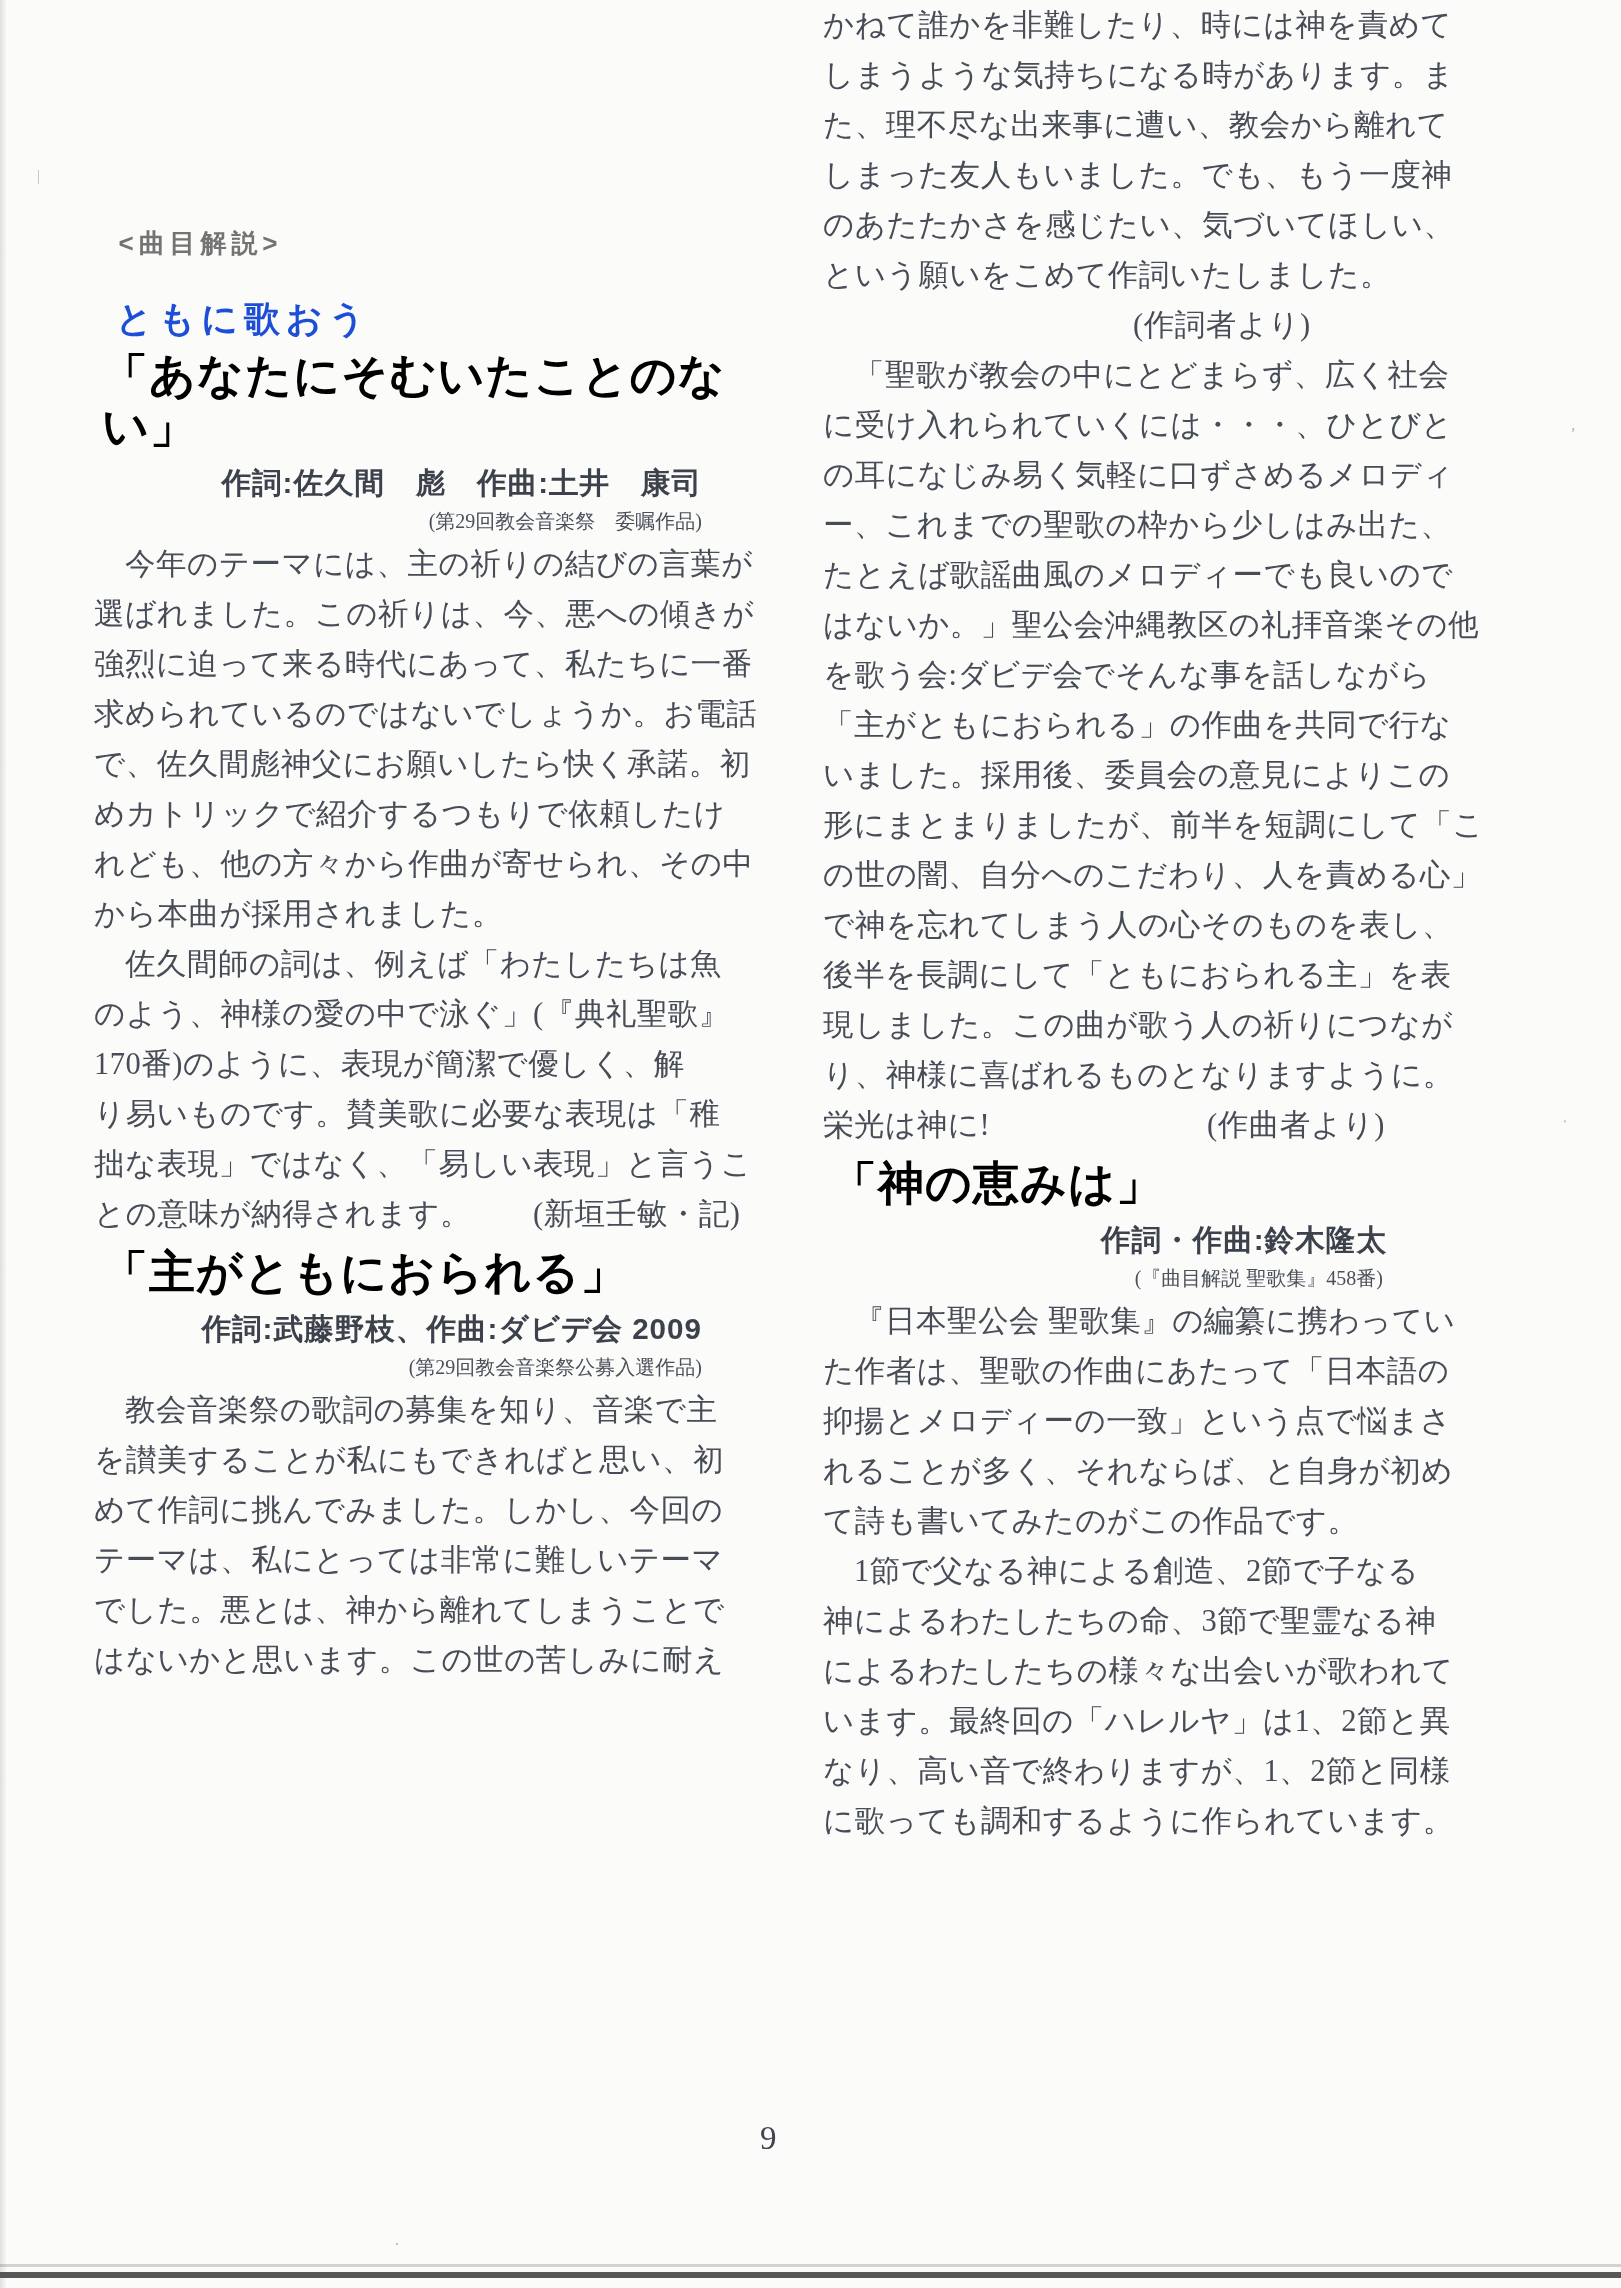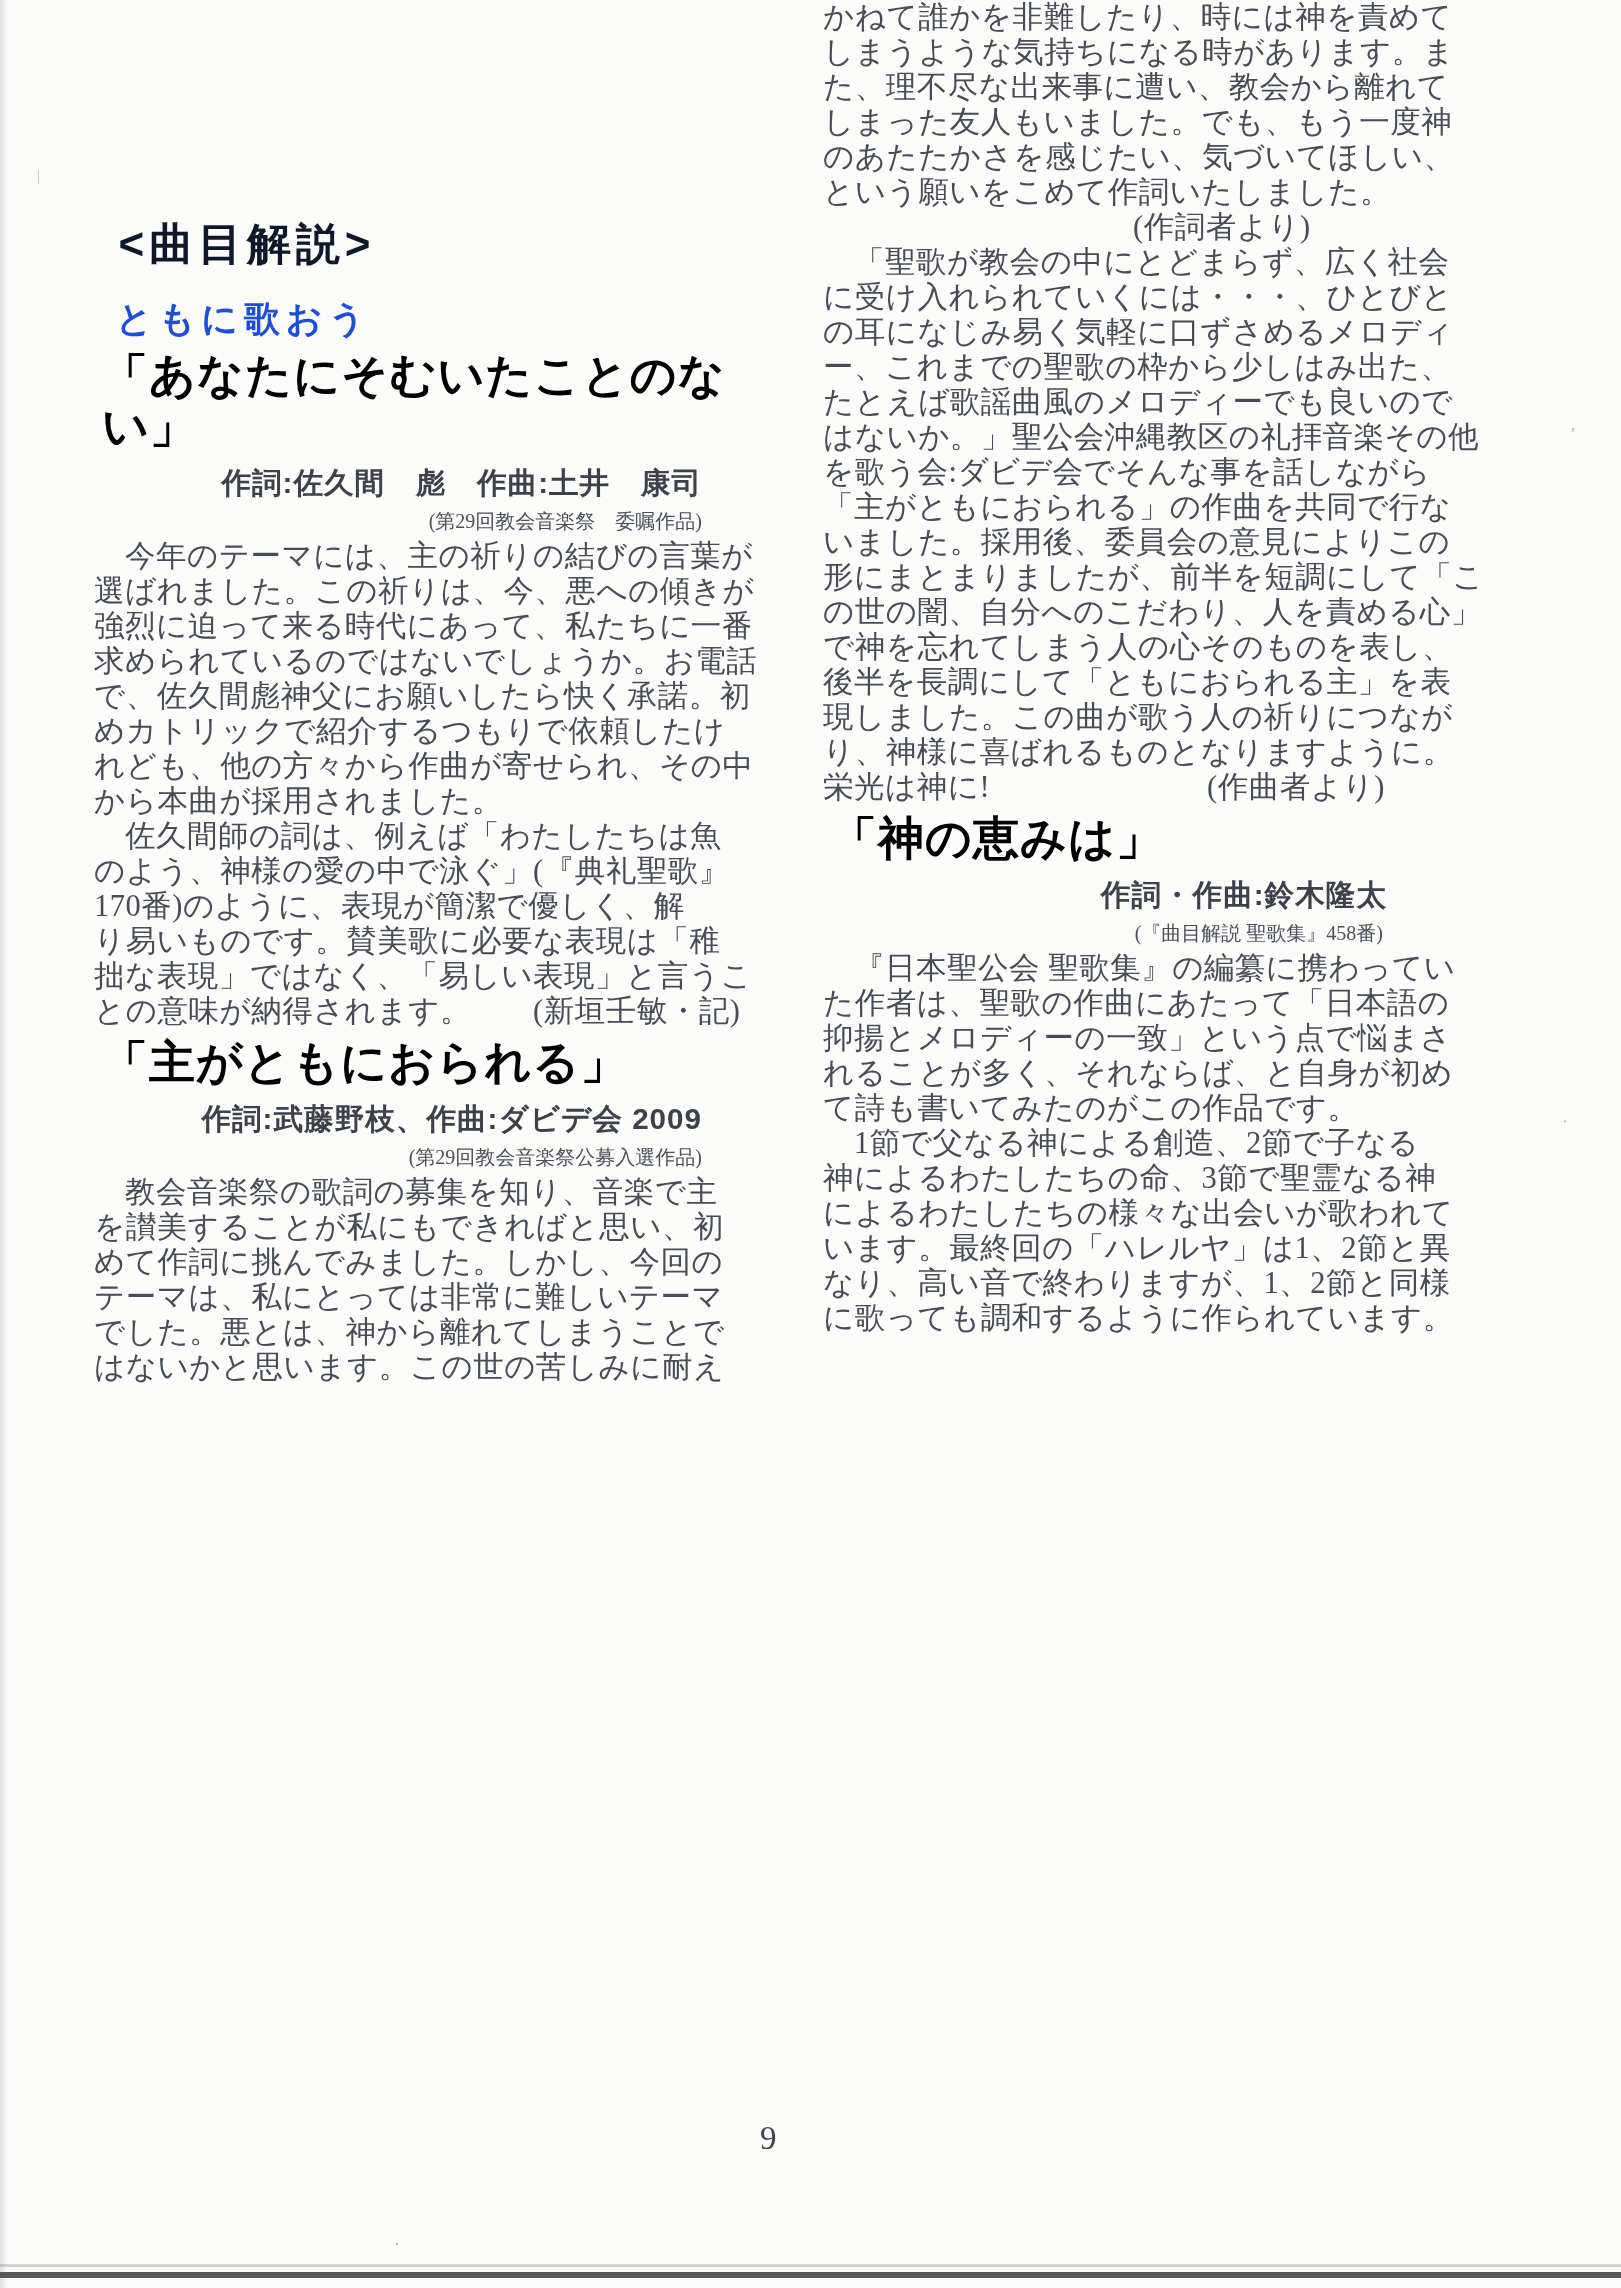--- a/index.html
+++ b/index.html
@@ -19,22 +19,22 @@
   .edge-bottom2{position:absolute;left:0;top:2264px;width:100%;height:3px;background:rgba(90,90,90,.25);}
   .speck{position:absolute;color:rgba(120,124,130,.55);font-size:17.7px;}
 
   .col{position:absolute;top:0;}
   .col-left{left:94px;width:665px;}
   .col-right{left:823px;width:670px;}
 
   .gothic{font-family:"Liberation Sans","DejaVu Sans",sans-serif;}
 
   h1.section-heading{
-    margin:222px 0 0 24.6px;font-size:44px;font-weight:600;
-    letter-spacing:4.9px;color:#0f172a;line-height:43px;
+    margin:222px 0 0 24.6px;font-size:26px;font-weight:600;
+    letter-spacing:4.9px;color:#737373;line-height:43px;
   }
   h2.program-title{
     margin:29.6px 0 0 21.7px;font-size:36px;font-weight:600;
     letter-spacing:5.9px;color:#1d4ed8;line-height:47px;
   }
   h3.song-title{
     margin:8px;font-size:46px;font-weight:600;color:#000000;
     line-height:51px;letter-spacing:1px;
   }
   .mt-title1{margin-top:49px;margin-left:35px;}
@@ -46,21 +46,21 @@
   }
   .col-left .credits{padding-right:57px;}
   .col-right .credits{padding-right:106px;}
   .note{
     font-size:20px;line-height:35px;color:#4a4f5a;
     text-align:right;margin-top:3px;
   }
   .col-left .note{padding-right:57px;}
   .col-right .note{padding-right:110px;}
   p.body{
-    margin:0;font-size:30.5px;line-height:35px;letter-spacing:0.5px;
+    margin:0;font-size:30.5px;line-height:50px;letter-spacing:0.5px;
     white-space:pre-line;color:#474c57;
   }
   .mt-p-first{margin-top:9.9px;}
   .mt-p2{margin-top:2px;}
   .mt-p-r1{margin-top:277px;}
   .mt-p-r2{margin-top:4.9px;}
   .mt-p-r3{margin-top:3.9px;}
   .page-number{
     position:absolute;left:760px;top:2120px;
     font-size:33px;color:#3f4450;

